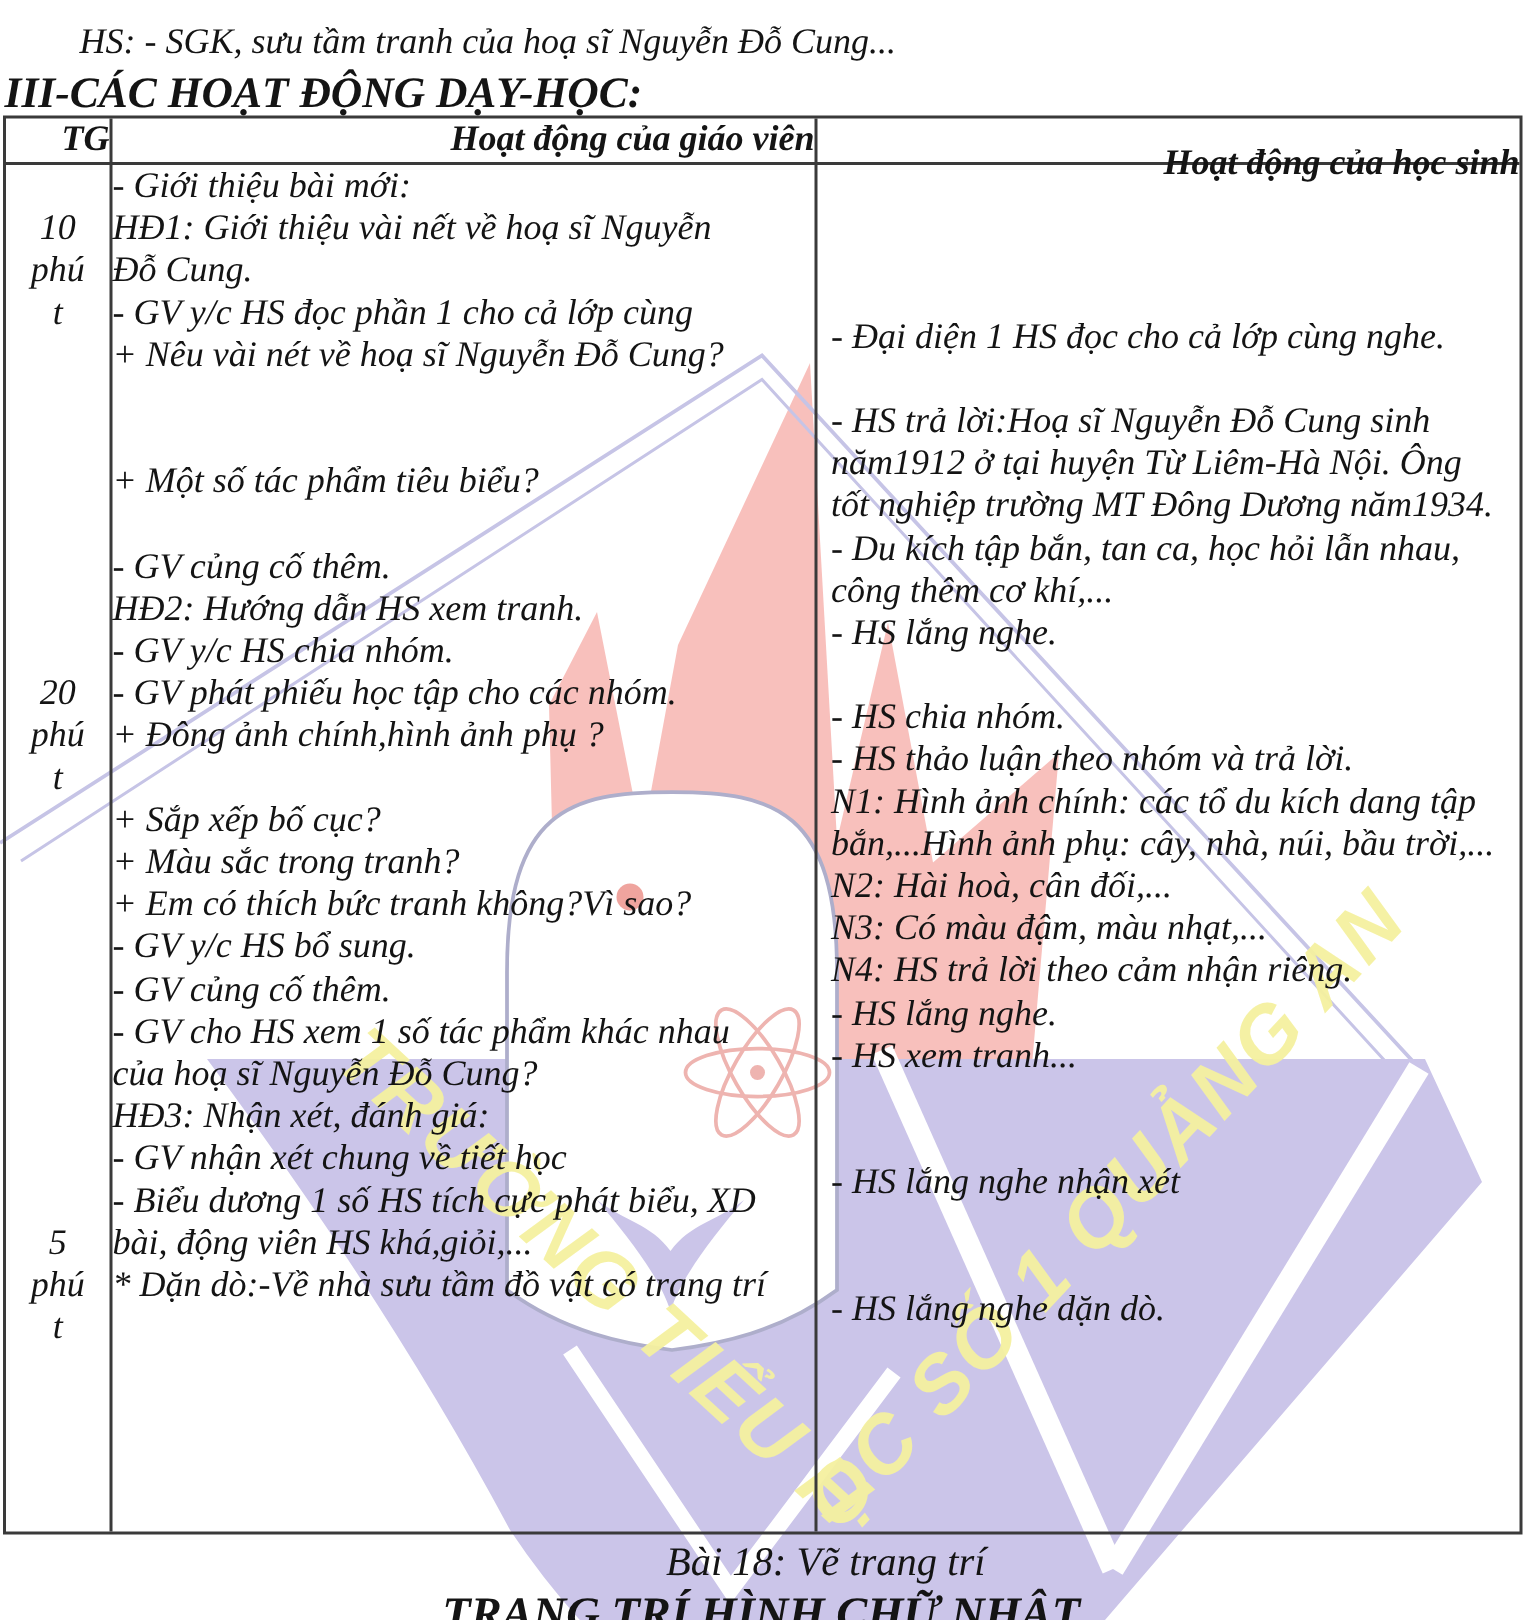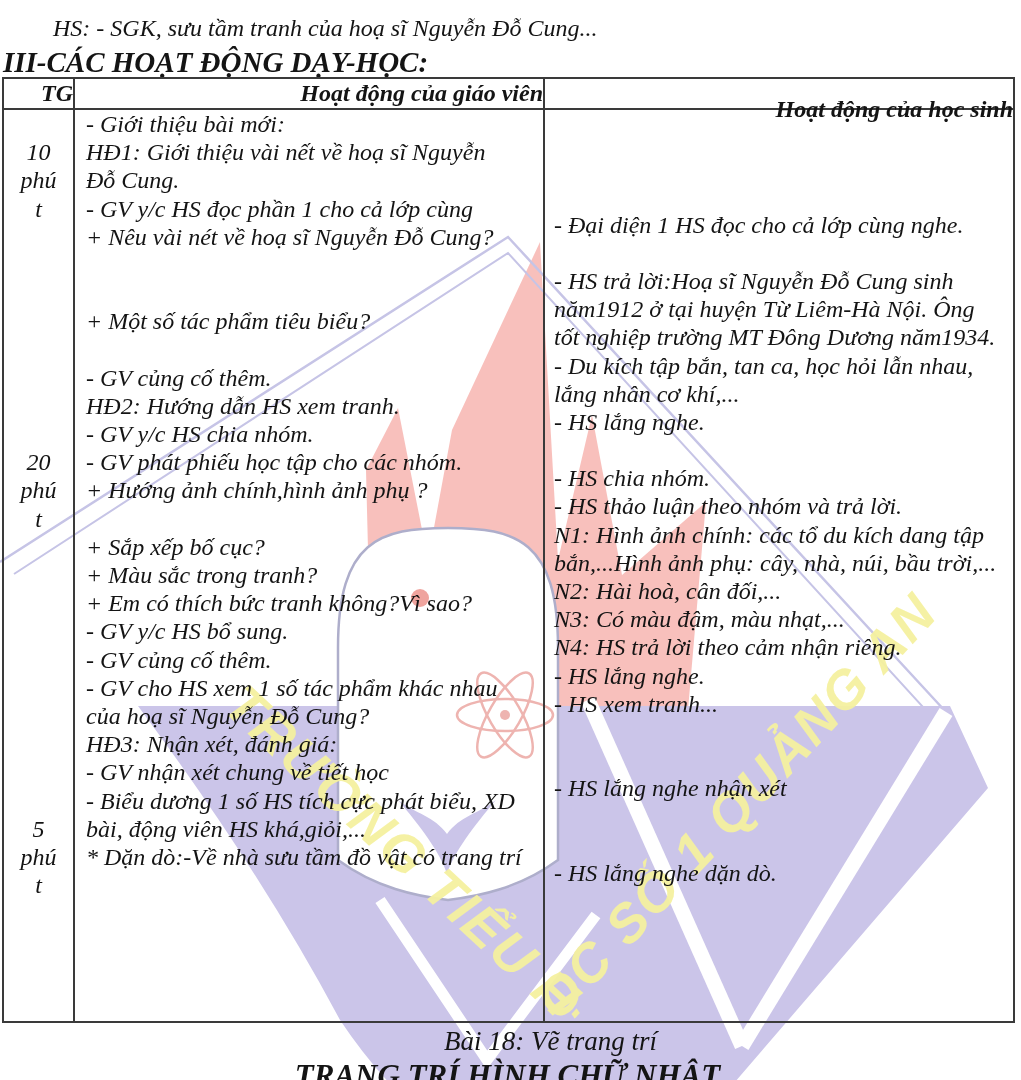--- a/index.html
+++ b/index.html
@@ -18,21 +18,21 @@
     border:2px solid #3a3a3a; box-sizing:border-box; background:transparent; }
   .t-header { display:flex; height:31px; border-bottom:2px solid #3a3a3a; box-sizing:border-box; }
   .t-body { display:flex; height:911px; }
   .c-tg { width:69px; border-right:2px solid #3a3a3a; box-sizing:content-box; }
   .c-gv { width:468px; border-right:2px solid #3a3a3a; }
   .c-hs { flex:1;margin-top:16px; }
   .t-header .hcell { font-size:24px; font-weight:bold; text-align:right; line-height:29px;
     white-space:nowrap; overflow:visible; }
   .t-body .bcell { padding-top:0; }
   .line { height:28.2px; line-height:28.2px; font-size:24px; white-space:nowrap; overflow:visible; }
-  .c-gv .line { padding-left:11px; }
+  .c-gv .line { }
   .c-hs .line { padding-left:9px; }
   .c-tg .line { text-align:center; }
   .line .bold { font-weight:normal; }
 
   .footer-ref { position:absolute; left:0; top:1026px; width:1005px; text-align:center;
     font-size:27px; white-space:nowrap;margin-left:48px; }
   .footer-title { position:absolute; left:0; top:1058px; width:1015px; text-align:center;
     font-size:31px; font-weight:bold; white-space:nowrap; }
 </style>
 </head>
@@ -125,21 +125,21 @@
             <div class="line"><span>- GV y/c HS đọc phần 1 cho cả lớp cùng</span></div>
             <div class="line"><span>+ Nêu vài nét về hoạ sĩ Nguyễn Đỗ Cung?</span></div>
             <div class="line"><span>&nbsp;</span></div>
             <div class="line"><span>&nbsp;</span></div>
             <div class="line"><span>+ Một số tác phẩm tiêu biểu?</span></div>
             <div class="line"><span>&nbsp;</span></div>
             <div class="line"><span>- GV củng cố thêm.</span></div>
             <div class="line"><span class="bold">HĐ2: Hướng dẫn HS xem tranh.</span></div>
             <div class="line"><span>- GV y/c HS chia nhóm.</span></div>
             <div class="line"><span>- GV phát phiếu học tập cho các nhóm.</span></div>
-            <div class="line"><span>+ Hướng ảnh chính,hình ảnh phụ ?</span></div>
+            <div class="line"><span>+ Đông ảnh chính,hình ảnh phụ ?</span></div>
             <div class="line"><span>&nbsp;</span></div>
             <div class="line"><span>+ Sắp xếp bố cục?</span></div>
             <div class="line"><span>+ Màu sắc trong tranh?</span></div>
             <div class="line"><span>+ Em có thích bức tranh không?Vì sao?</span></div>
             <div class="line"><span>- GV y/c HS bổ sung.</span></div>
             <div class="line"><span>- GV củng cố thêm.</span></div>
             <div class="line"><span>- GV cho HS xem 1 số tác phẩm khác nhau</span></div>
             <div class="line"><span>của hoạ sĩ Nguyễn Đỗ Cung?</span></div>
             <div class="line"><span class="bold">HĐ3: Nhận xét, đánh giá:</span></div>
             <div class="line"><span>- GV nhận xét chung về tiết học</span></div>
@@ -150,21 +150,21 @@
         <div class="bcell c-hs" id="hs-cell">
             <div class="line"><span>&nbsp;</span></div>
             <div class="line"><span>&nbsp;</span></div>
             <div class="line"><span>&nbsp;</span></div>
             <div class="line"><span>- Đại diện 1 HS đọc cho cả lớp cùng nghe.</span></div>
             <div class="line"><span>&nbsp;</span></div>
             <div class="line"><span>- HS trả lời:Hoạ sĩ Nguyễn Đỗ Cung sinh</span></div>
             <div class="line"><span>năm1912 ở tại huyện Từ Liêm-Hà Nội. Ông</span></div>
             <div class="line"><span>tốt nghiệp trường MT Đông Dương năm1934.</span></div>
             <div class="line"><span>- Du kích tập bắn, tan ca, học hỏi lẫn nhau,</span></div>
-            <div class="line"><span>lắng nhân cơ khí,...</span></div>
+            <div class="line"><span>công thêm cơ khí,...</span></div>
             <div class="line"><span>- HS lắng nghe.</span></div>
             <div class="line"><span>&nbsp;</span></div>
             <div class="line"><span>- HS chia nhóm.</span></div>
             <div class="line"><span>- HS thảo luận theo nhóm và trả lời.</span></div>
             <div class="line"><span>N1: Hình ảnh chính: các tổ du kích dang tập</span></div>
             <div class="line"><span>bắn,...Hình ảnh phụ: cây, nhà, núi, bầu trời,...</span></div>
             <div class="line"><span>N2: Hài hoà, cân đối,...</span></div>
             <div class="line"><span>N3: Có màu đậm, màu nhạt,...</span></div>
             <div class="line"><span>N4: HS trả lời theo cảm nhận riêng.</span></div>
             <div class="line"><span>- HS lắng nghe.</span></div>

